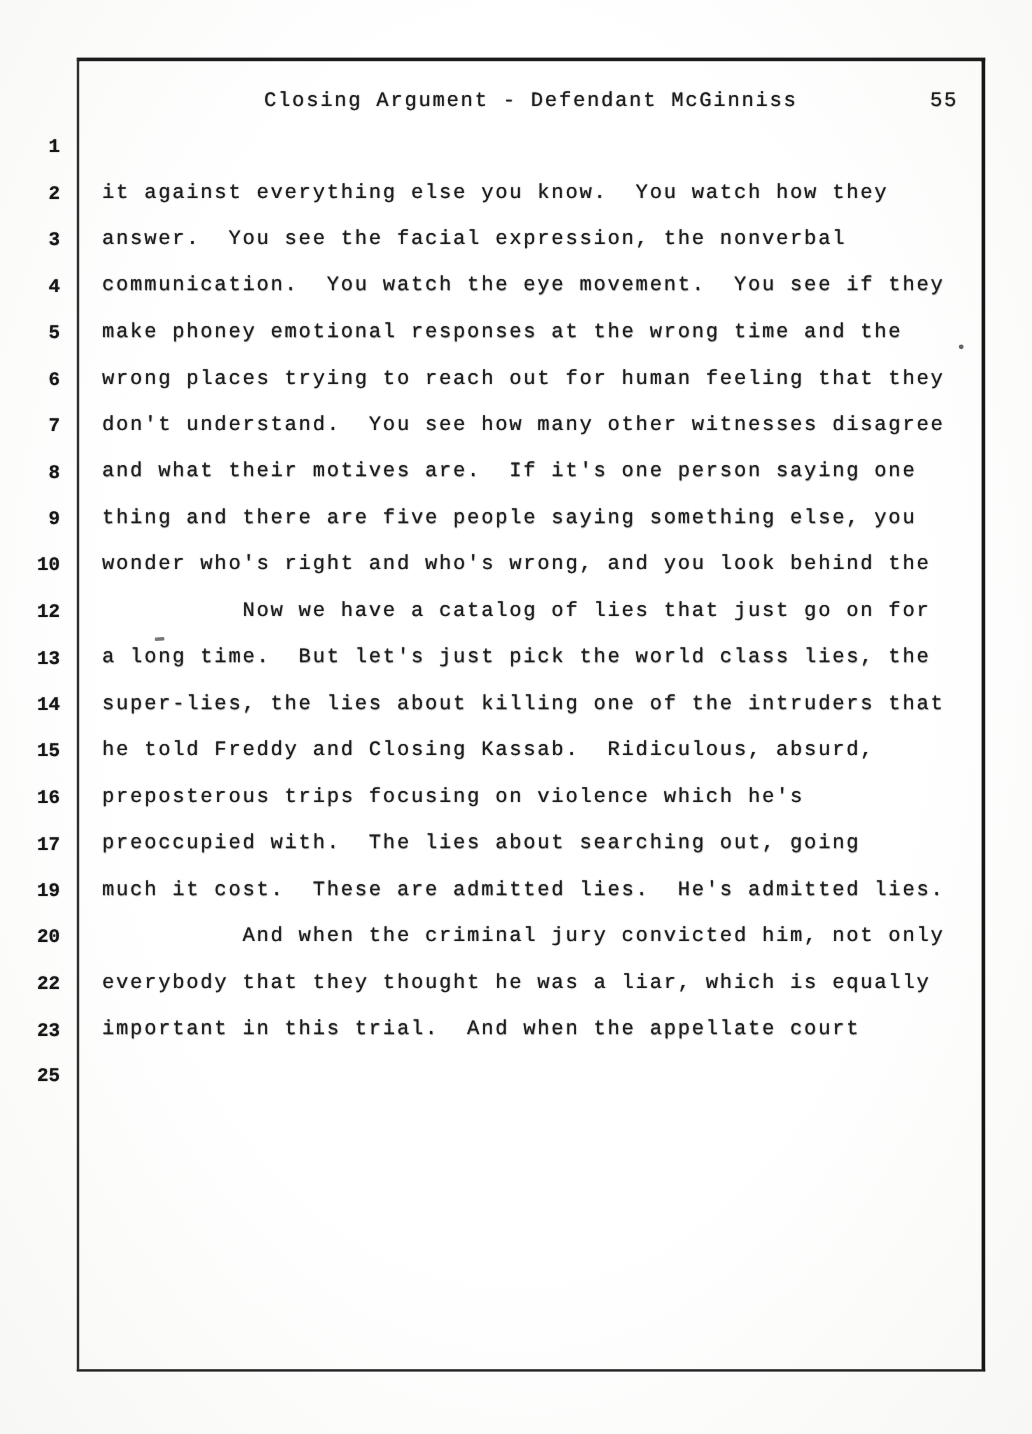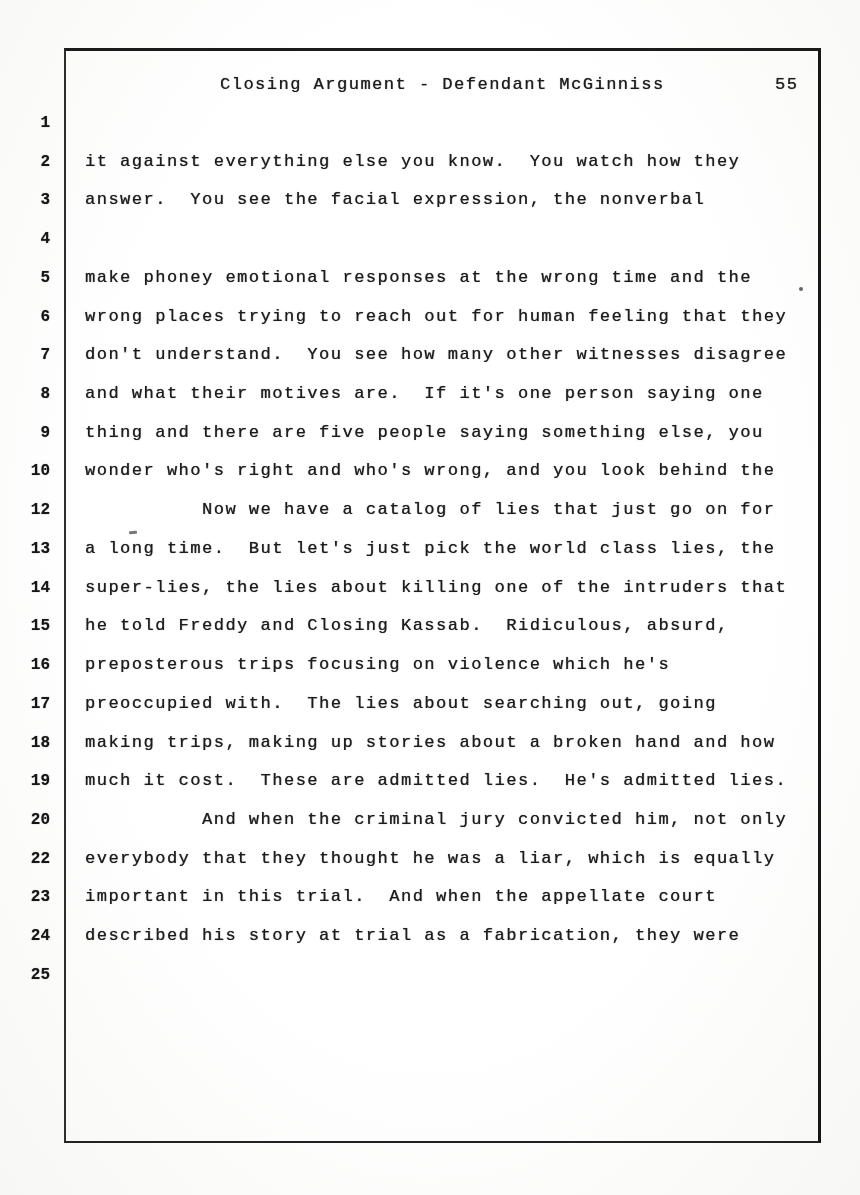--- a/index.html
+++ b/index.html
@@ -112,20 +112,21 @@
       <div class="line">
         <span class="num">2</span>
         <span class="tw txt">it against everything else you know.  You watch how they</span>
       </div>
       <div class="line">
         <span class="num">3</span>
         <span class="tw txt">answer.  You see the facial expression, the nonverbal</span>
       </div>
       <div class="line">
         <span class="num">4</span>
+        <span class="tw txt">communication.  You watch the eye movement.  You see if they</span>
       </div>
       <div class="line">
         <span class="num">5</span>
         <span class="tw txt">make phoney emotional responses at the wrong time and the</span>
       </div>
       <div class="line">
         <span class="num">6</span>
         <span class="tw txt">wrong places trying to reach out for human feeling that they</span>
       </div>
       <div class="line">
@@ -162,44 +163,36 @@
       </div>
       <div class="line">
         <span class="num">16</span>
         <span class="tw txt">preposterous trips focusing on violence which he's</span>
       </div>
       <div class="line">
         <span class="num">17</span>
         <span class="tw txt">preoccupied with.  The lies about searching out, going</span>
       </div>
       <div class="line">
-        <span class="num">18</span>
-        <span class="tw txt">making trips, making up stories about a broken hand and how</span>
-      </div>
-      <div class="line">
         <span class="num">19</span>
         <span class="tw txt">much it cost.  These are admitted lies.  He's admitted lies.</span>
       </div>
       <div class="line">
         <span class="num">20</span>
         <span class="tw txt">          And when the criminal jury convicted him, not only</span>
       </div>
       <div class="line">
         <span class="num">22</span>
         <span class="tw txt">everybody that they thought he was a liar, which is equally</span>
       </div>
       <div class="line">
         <span class="num">23</span>
         <span class="tw txt">important in this trial.  And when the appellate court</span>
       </div>
       <div class="line">
-        <span class="num">24</span>
-        <span class="tw txt">described his story at trial as a fabrication, they were</span>
-      </div>
-      <div class="line">
         <span class="num">25</span>
       </div>
     </div>
 
   <div class="artifact-dash"></div>
   <div class="artifact-dot"></div>
 
 </div>
 
 </body></html>

